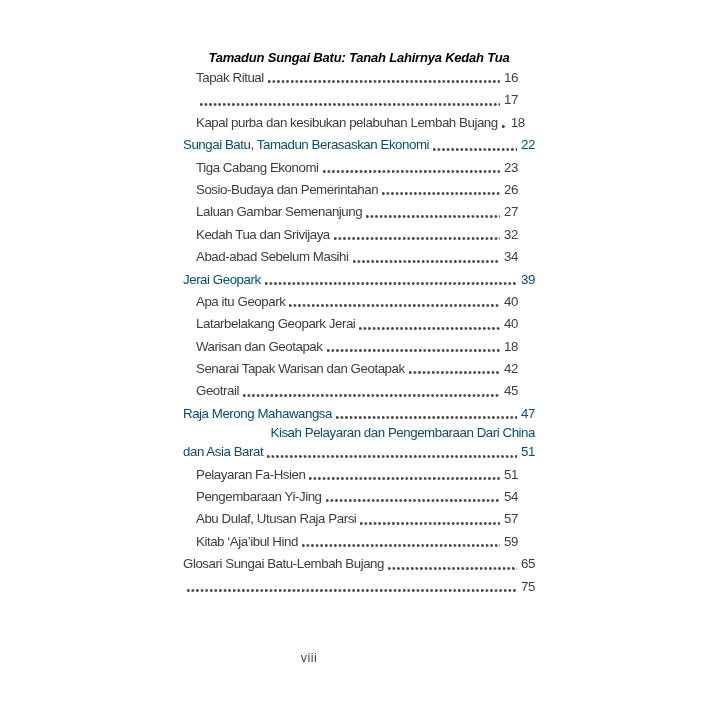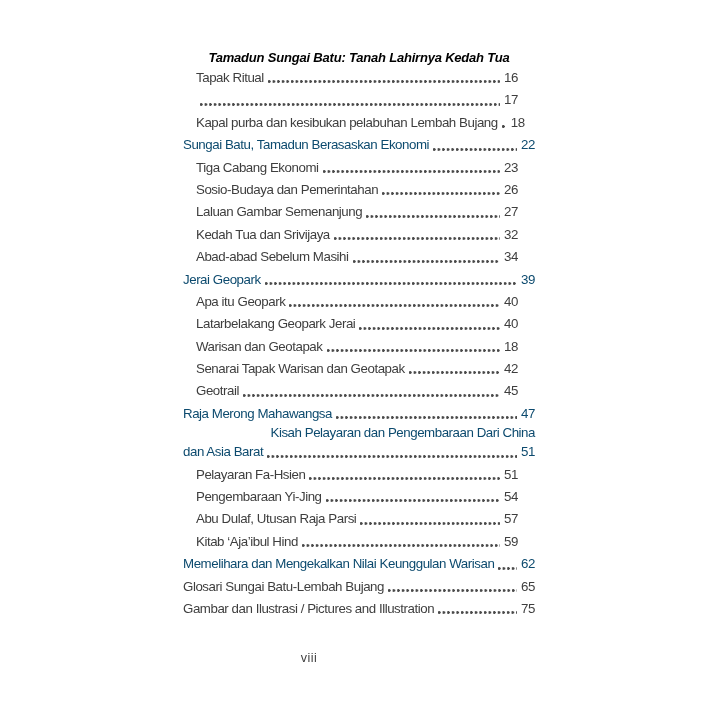--- a/index.html
+++ b/index.html
@@ -87,19 +87,18 @@
       <div class="row sub"><span class="label">Latarbelakang Geopark Jerai</span><span class="leader"></span><span class="num">40</span></div>
       <div class="row sub"><span class="label">Warisan dan Geotapak</span><span class="leader"></span><span class="num">18</span></div>
       <div class="row sub"><span class="label">Senarai Tapak Warisan dan Geotapak</span><span class="leader"></span><span class="num">42</span></div>
       <div class="row sub"><span class="label">Geotrail</span><span class="leader"></span><span class="num">45</span></div>
       <div class="row bold"><span class="label">Raja Merong Mahawangsa</span><span class="leader"></span><span class="num">47</span></div>
       <div class="row bold two"><div class="l1"><span class="label">Kisah Pelayaran dan Pengembaraan Dari China</span></div><div class="l2"><span class="label">dan Asia Barat</span><span class="leader"></span><span class="num">51</span></div></div>
       <div class="row sub"><span class="label">Pelayaran Fa-Hsien</span><span class="leader"></span><span class="num">51</span></div>
       <div class="row sub"><span class="label">Pengembaraan Yi-Jing</span><span class="leader"></span><span class="num">54</span></div>
       <div class="row sub"><span class="label">Abu Dulaf, Utusan Raja Parsi</span><span class="leader"></span><span class="num">57</span></div>
       <div class="row sub"><span class="label">Kitab ‘Aja’ibul Hind</span><span class="leader"></span><span class="num">59</span></div>
-      <div class="row bold"><span class="label">Memelihara dan Mengekalkan Nilai Keunggulan Warisan</span><span class="leader"></span><span class="num">62</span></div>
       <div class="row"><span class="label">Glosari Sungai Batu-Lembah Bujang</span><span class="leader"></span><span class="num">65</span></div>
-      <div class="row"><span class="label">Gambar dan Ilustrasi / Pictures and Illustration</span><span class="leader"></span><span class="num">75</span></div>
+      <div class="row"><span class="leader"></span><span class="num">75</span></div>
     </div>
 
   <div class="folio">viii</div>
 </div>
 
 </body></html>

